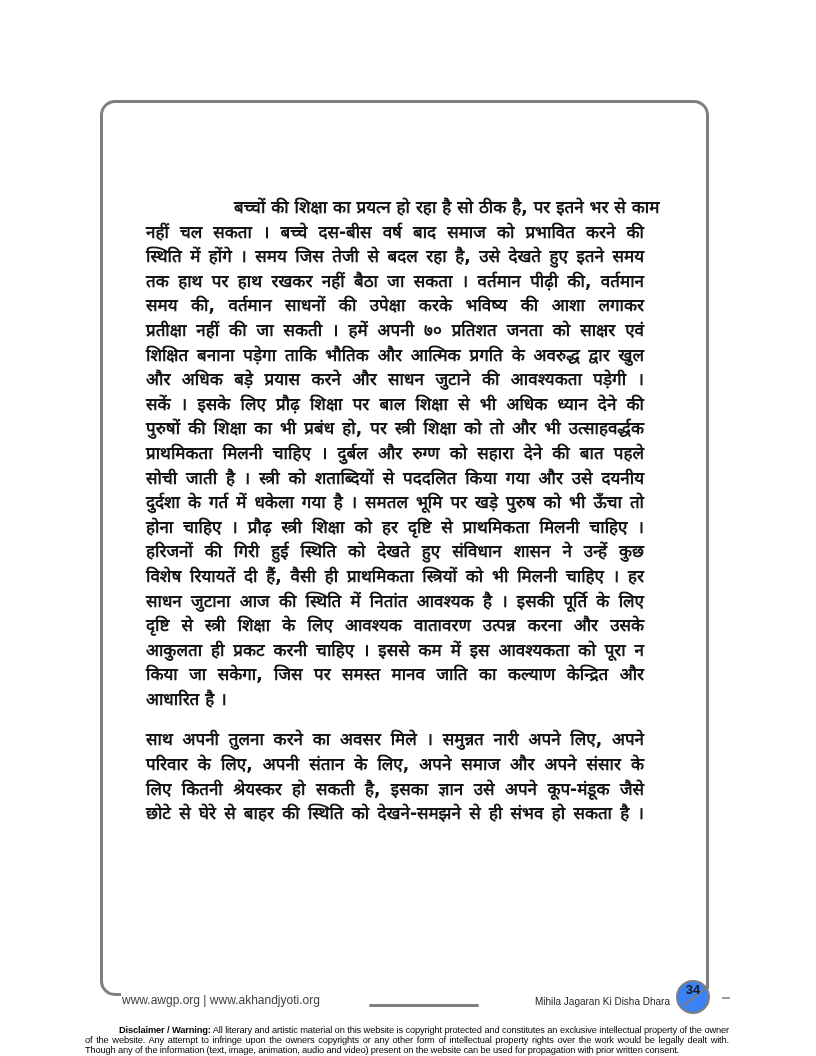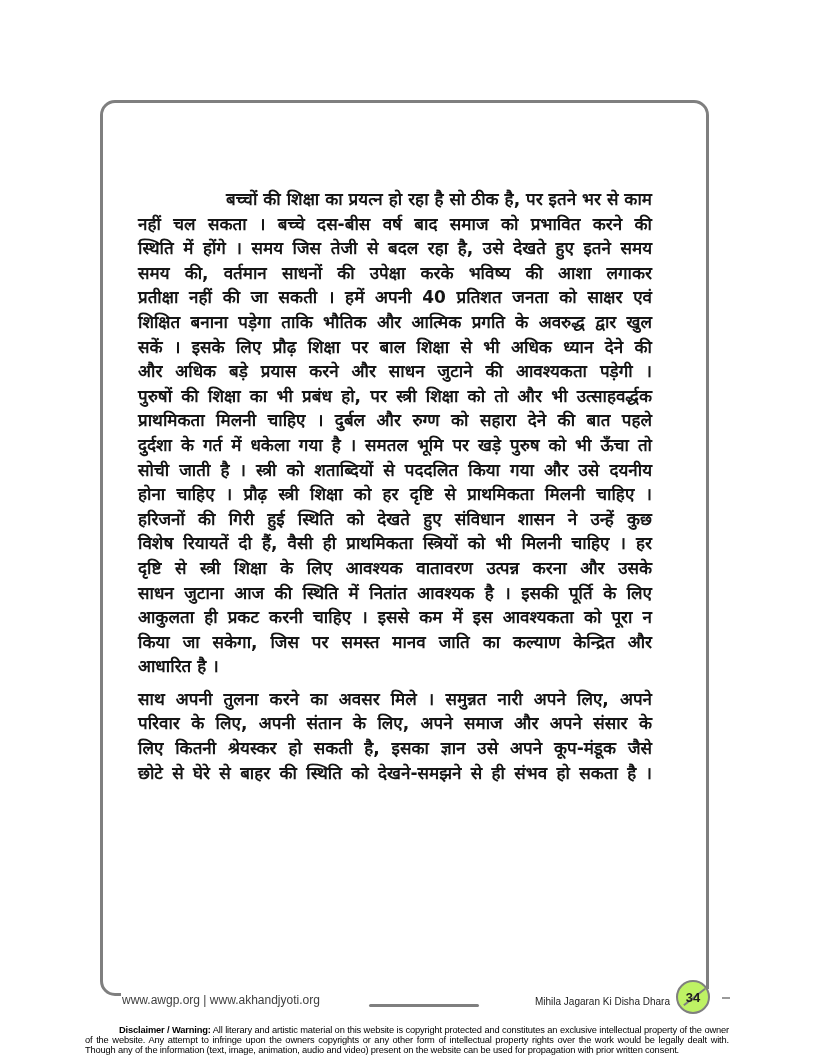--- a/index.html
+++ b/index.html
@@ -32,21 +32,21 @@
   .body-text {
     position: absolute;
     left: 130px; top: 179px;
     width: 530px;
     font-family: "DejaVu Sans", sans-serif;
     font-weight: 700;
     font-size: 17px;
     line-height: 24.6px;
     color: #161616;
   }
-  .para { margin: 8px; }
+  .para { margin: 16px; }
   .tline {
     text-align: justify;
     text-align-last: justify;
     white-space: nowrap; 
     height: 24.6px;
   }
   .tline.first { text-indent: 88px; }
   .tline.last { text-align-last: left; }
 
   .footer-row {
@@ -75,23 +75,23 @@
     color: #1c1c1c;
     white-space: nowrap;
   }
   .page-badge {
     position: absolute;
     left: 676px; top: 980px;
     width: 34px; height: 34px;
     box-sizing: border-box;
     border: 2.5px solid #7f7f7f;
     border-radius: 50%;
-    background: #bef264;
+    background: #3b82f6;
     display: flex;
-    align-items: center;
+    align-items: flex-start;
     justify-content: center;
     font-size: 13px;
     font-weight: bold;
     color: #1c1c1c;
     z-index: 3;
   }
   .page-badge .slash {
     position: absolute;
     left: 3px; top: 14px;
     width: 27px; height: 2px;
@@ -123,34 +123,35 @@
 <body>
 
 <div class="sheet"></div>
 <div class="border-cover"></div>
 
 <div class="body-text">
     <div class="para">
       <div class="tline first">बच्चों की शिक्षा का प्रयत्न हो रहा है सो ठीक है, पर इतने भर से काम</div>
       <div class="tline">नहीं चल सकता । बच्चे दस-बीस वर्ष बाद समाज को प्रभावित करने की</div>
       <div class="tline">स्थिति में होंगे । समय जिस तेजी से बदल रहा है, उसे देखते हुए इतने समय</div>
+      <div class="tline">तक हाथ पर हाथ रखकर नहीं बैठा जा सकता । वर्तमान पीढ़ी की, वर्तमान</div>
       <div class="tline">समय की, वर्तमान साधनों की उपेक्षा करके भविष्य की आशा लगाकर</div>
-      <div class="tline">प्रतीक्षा नहीं की जा सकती । हमें अपनी 40 प्रतिशत जनता को साक्षर एवं</div>
+      <div class="tline">प्रतीक्षा नहीं की जा सकती । हमें अपनी ७० प्रतिशत जनता को साक्षर एवं</div>
       <div class="tline">शिक्षित बनाना पड़ेगा ताकि भौतिक और आत्मिक प्रगति के अवरुद्ध द्वार खुल</div>
+      <div class="tline">और अधिक बड़े प्रयास करने और साधन जुटाने की आवश्यकता पड़ेगी ।</div>
       <div class="tline">सकें । इसके लिए प्रौढ़ शिक्षा पर बाल शिक्षा से भी अधिक ध्यान देने की</div>
-      <div class="tline">और अधिक बड़े प्रयास करने और साधन जुटाने की आवश्यकता पड़ेगी ।</div>
       <div class="tline">पुरुषों की शिक्षा का भी प्रबंध हो, पर स्त्री शिक्षा को तो और भी उत्साहवर्द्धक</div>
       <div class="tline">प्राथमिकता मिलनी चाहिए । दुर्बल और रुग्ण को सहारा देने की बात पहले</div>
+      <div class="tline">सोची जाती है । स्त्री को शताब्दियों से पददलित किया गया और उसे दयनीय</div>
       <div class="tline">दुर्दशा के गर्त में धकेला गया है । समतल भूमि पर खड़े पुरुष को भी ऊँचा तो</div>
-      <div class="tline">सोची जाती है । स्त्री को शताब्दियों से पददलित किया गया और उसे दयनीय</div>
       <div class="tline">होना चाहिए । प्रौढ़ स्त्री शिक्षा को हर दृष्टि से प्राथमिकता मिलनी चाहिए ।</div>
       <div class="tline">हरिजनों की गिरी हुई स्थिति को देखते हुए संविधान शासन ने उन्हें कुछ</div>
       <div class="tline">विशेष रियायतें दी हैं, वैसी ही प्राथमिकता स्त्रियों को भी मिलनी चाहिए । हर</div>
+      <div class="tline">साधन जुटाना आज की स्थिति में नितांत आवश्यक है । इसकी पूर्ति के लिए</div>
       <div class="tline">दृष्टि से स्त्री शिक्षा के लिए आवश्यक वातावरण उत्पन्न करना और उसके</div>
-      <div class="tline">साधन जुटाना आज की स्थिति में नितांत आवश्यक है । इसकी पूर्ति के लिए</div>
       <div class="tline">आकुलता ही प्रकट करनी चाहिए । इससे कम में इस आवश्यकता को पूरा न</div>
       <div class="tline">किया जा सकेगा, जिस पर समस्त मानव जाति का कल्याण केन्द्रित और</div>
       <div class="tline last">आधारित है ।</div>
     </div>
     <div class="para">
       <div class="tline">साथ अपनी तुलना करने का अवसर मिले । समुन्नत नारी अपने लिए, अपने</div>
       <div class="tline">परिवार के लिए, अपनी संतान के लिए, अपने समाज और अपने संसार के</div>
       <div class="tline">लिए कितनी श्रेयस्कर हो सकती है, इसका ज्ञान उसे अपने कूप-मंडूक जैसे</div>
       <div class="tline">छोटे से घेरे से बाहर की स्थिति को देखने-समझने से ही संभव हो सकता है ।</div>
     </div>

